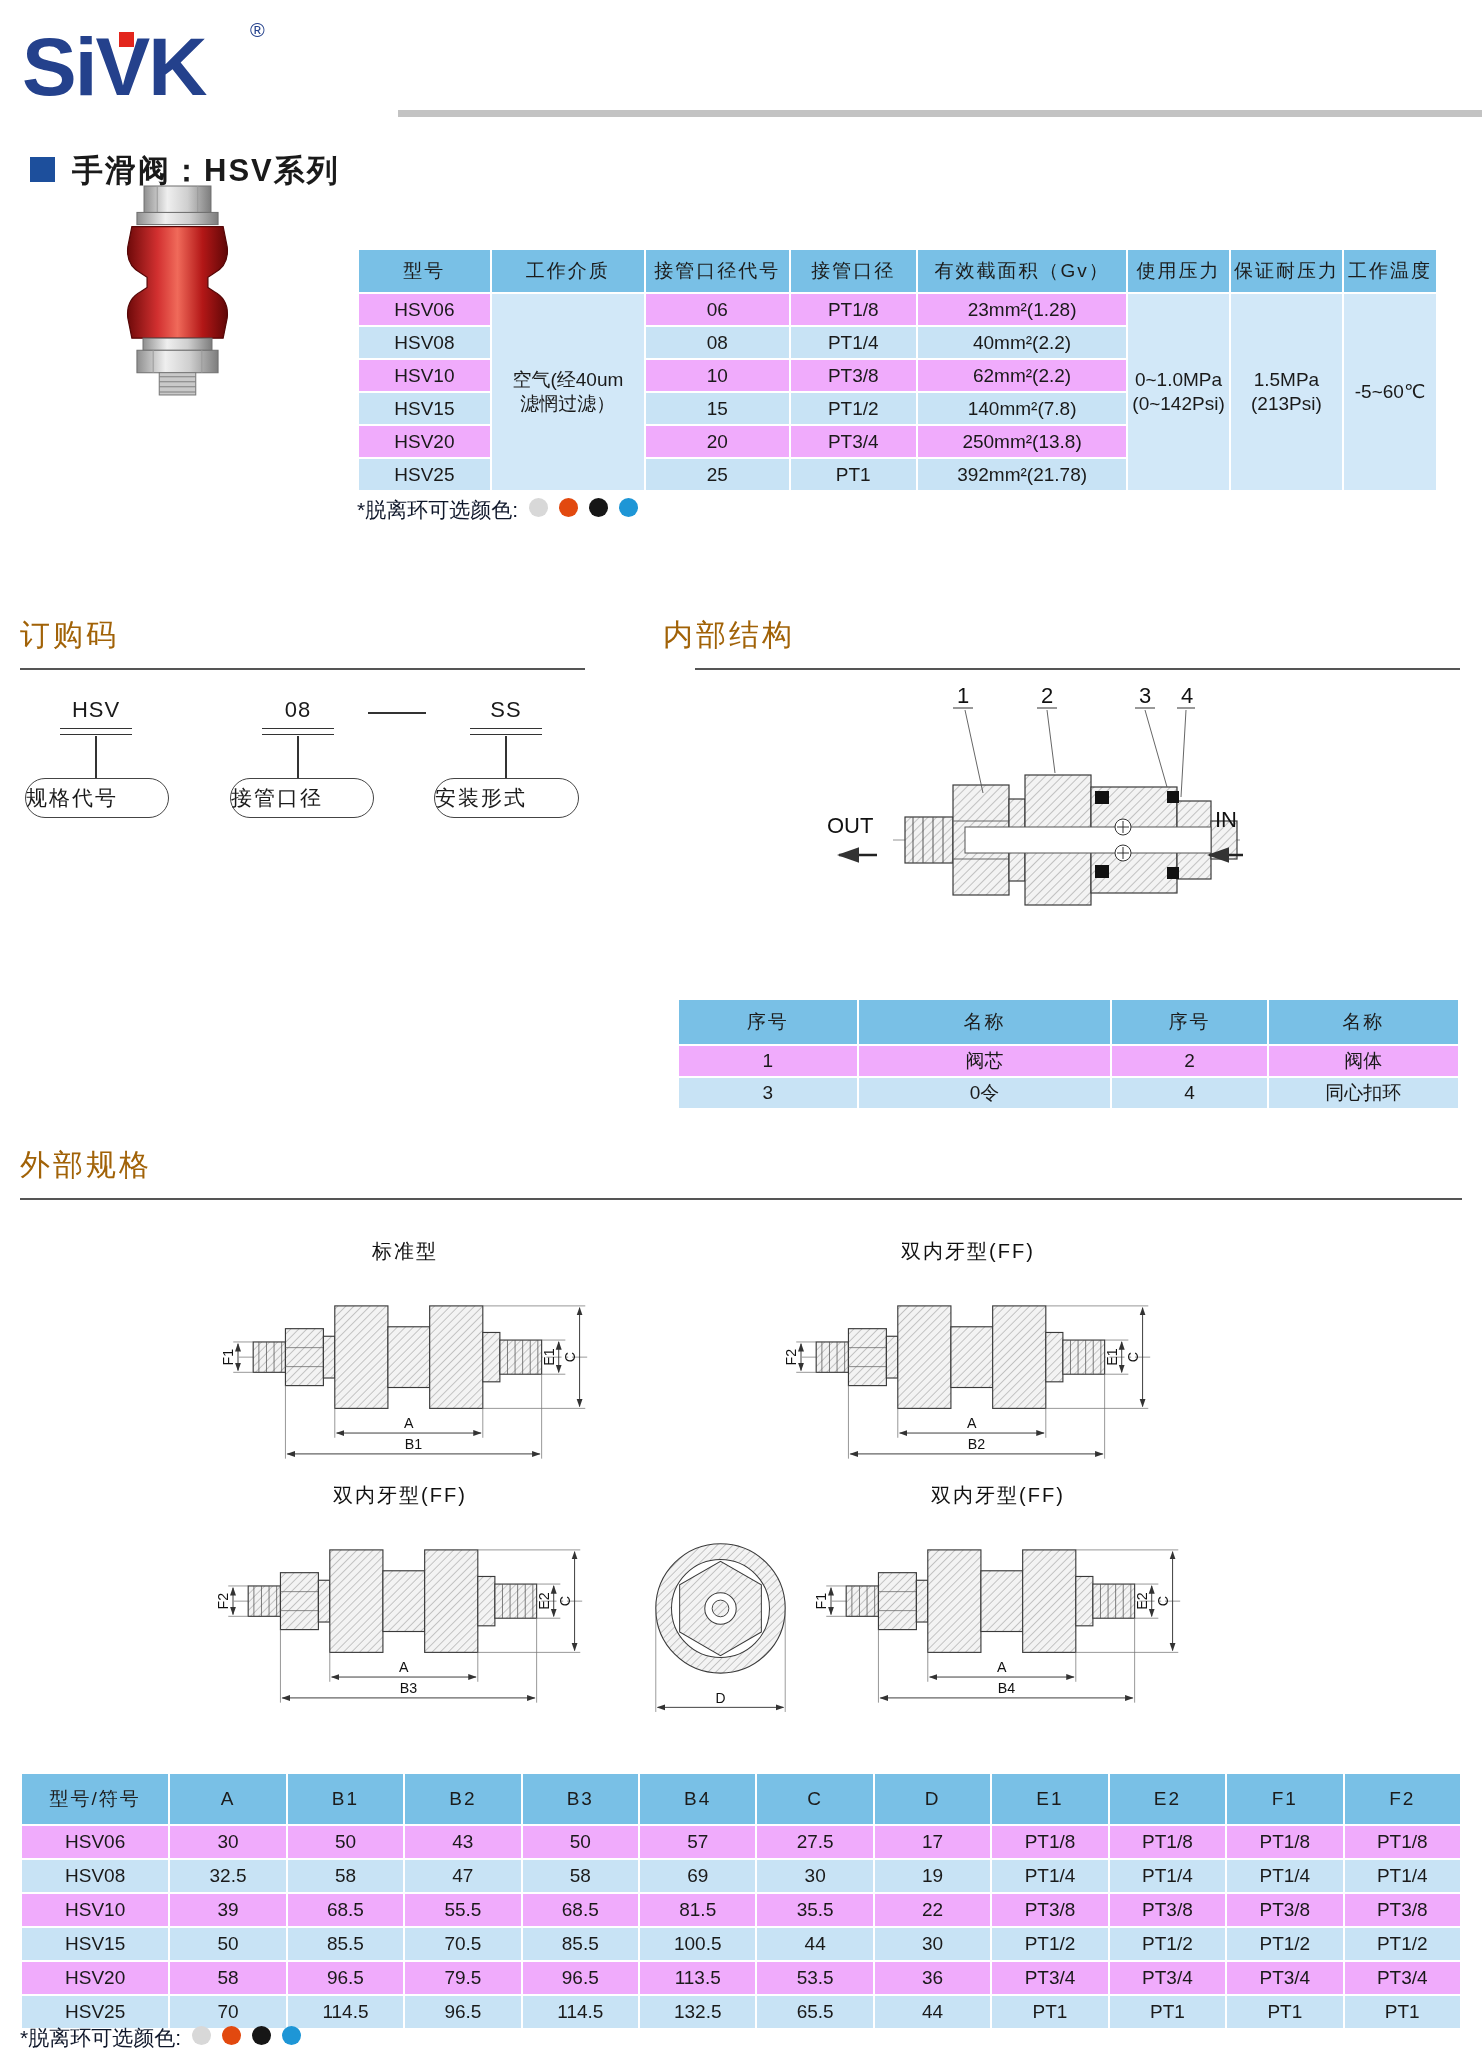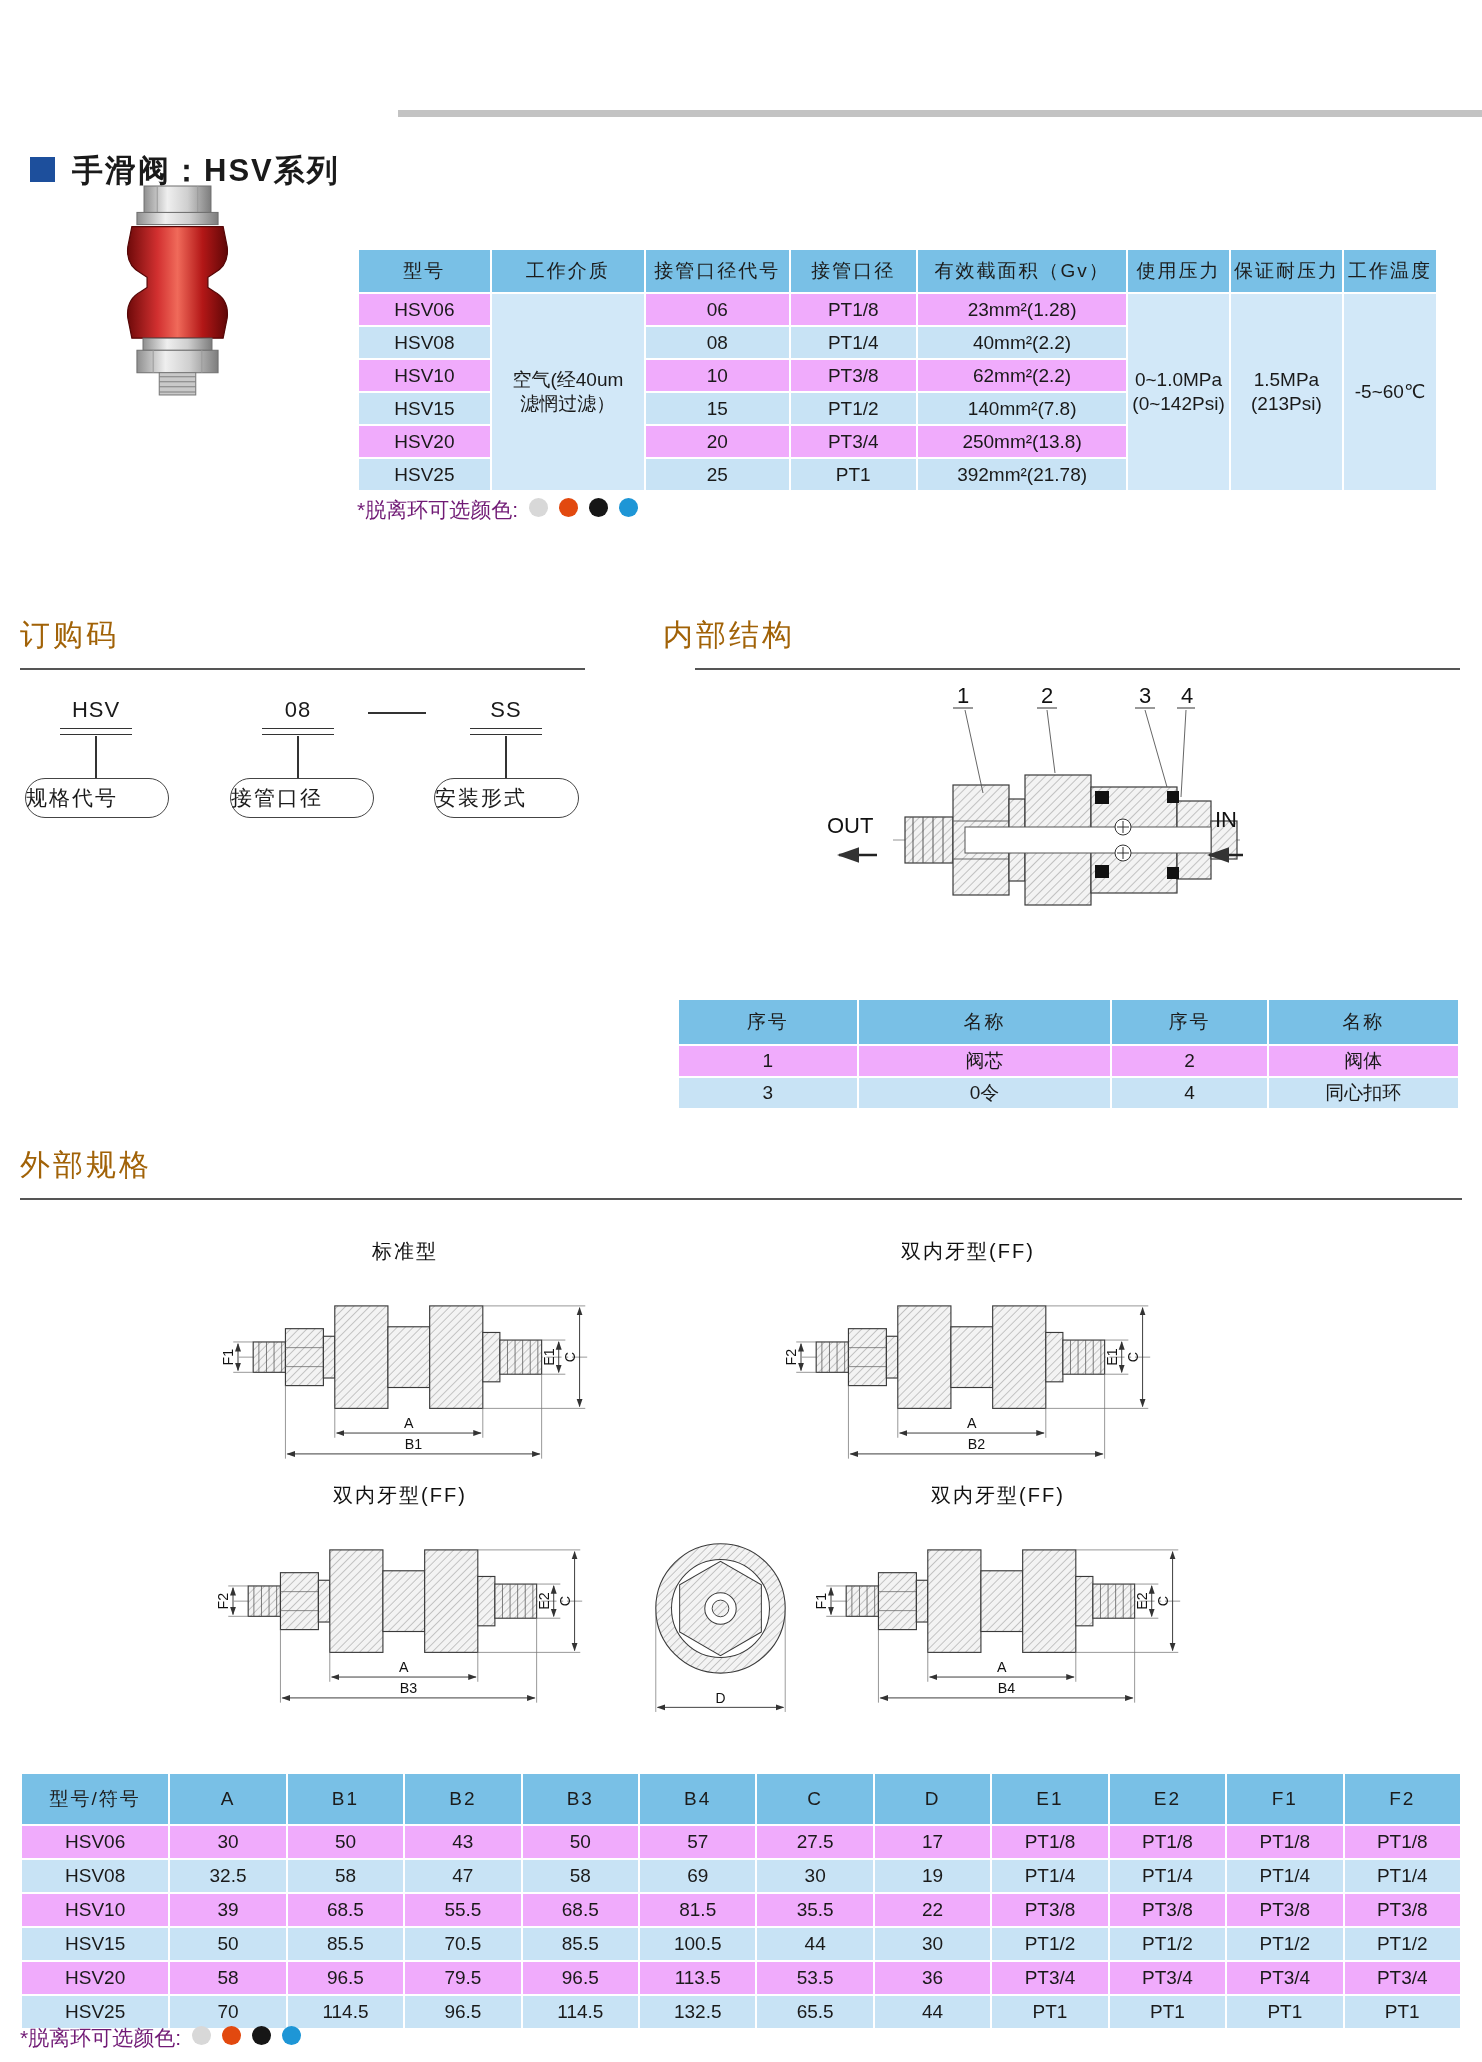--- a/index.html
+++ b/index.html
@@ -32,21 +32,21 @@
   .spec{position:absolute;left:357px;top:248px;width:1081px;}
   .spec th{height:42px;}
   .spec td{height:31px;}
   .itbl{position:absolute;left:677px;top:998px;width:783px;}
   .itbl th{height:44px;}
   .itbl td{height:30px;}
   .dtbl{position:absolute;left:20px;top:1772px;width:1442px;}
   .dtbl th{height:50px;}
   .dtbl td{height:32px;}
   
-  .note{position:absolute;font-size:21px;color:#701a75;display:flex;align-items:center;}
+  .note{position:absolute;font-size:21px;color:#0f172a;display:flex;align-items:center;}
   .dot{display:inline-block;width:19px;height:19px;border-radius:50%;margin-left:11px;}
   
   .code{position:absolute;width:90px;text-align:center;font-size:22px;letter-spacing:1px;}
   .dbl{position:absolute;height:5px;border-top:1.6px solid #333;border-bottom:1.6px solid #333;width:72px;}
   .vline{position:absolute;width:2px;background:#333;}
   .pill{position:absolute;height:38px;line-height:38px;border:1.7px solid #444;border-radius:20px;
         text-align:left;font-size:21px;letter-spacing:2px;background:#fff;}
   .odesc{position:absolute;font-size:19.5px;line-height:21px;letter-spacing:1px;}
   .dash{position:absolute;border-top:2px solid #333;width:58px;}
   
@@ -80,20 +80,25 @@
         <stop offset="0.3" stop-color="#d23030"></stop>
       <stop offset="0.5" stop-color="#f06a5a"></stop>
         <stop offset="0.75" stop-color="#b31717"></stop>
       <stop offset="1" stop-color="#5f0707"></stop>
     </linearGradient>
   </defs>
 </svg>
 
 <div class="page">
 
+  <div class="logo">
+    <span>SiVK</span>
+    <span class="idot"></span>
+    <span class="reg">®</span>
+  </div>
   <div class="grayline"></div>
 
   <div class="sq"></div>
   <div class="sectitle">手滑阀：HSV系列</div>
 
   <svg style="position:absolute;left:85px;top:182px;" width="185" height="215" viewBox="0 0 180 212">
     <polygon points="57,4 123,4 123,30 57,30" fill="url(#met)" stroke="#6f6f6f"></polygon>
     <line x1="70" y1="4" x2="70" y2="30" stroke="#9a9a9a"></line>
       <line x1="110" y1="4" x2="110" y2="30" stroke="#9a9a9a"></line>
     <rect x="50" y="30" width="80" height="12" fill="url(#met)" stroke="#6f6f6f"></rect>

